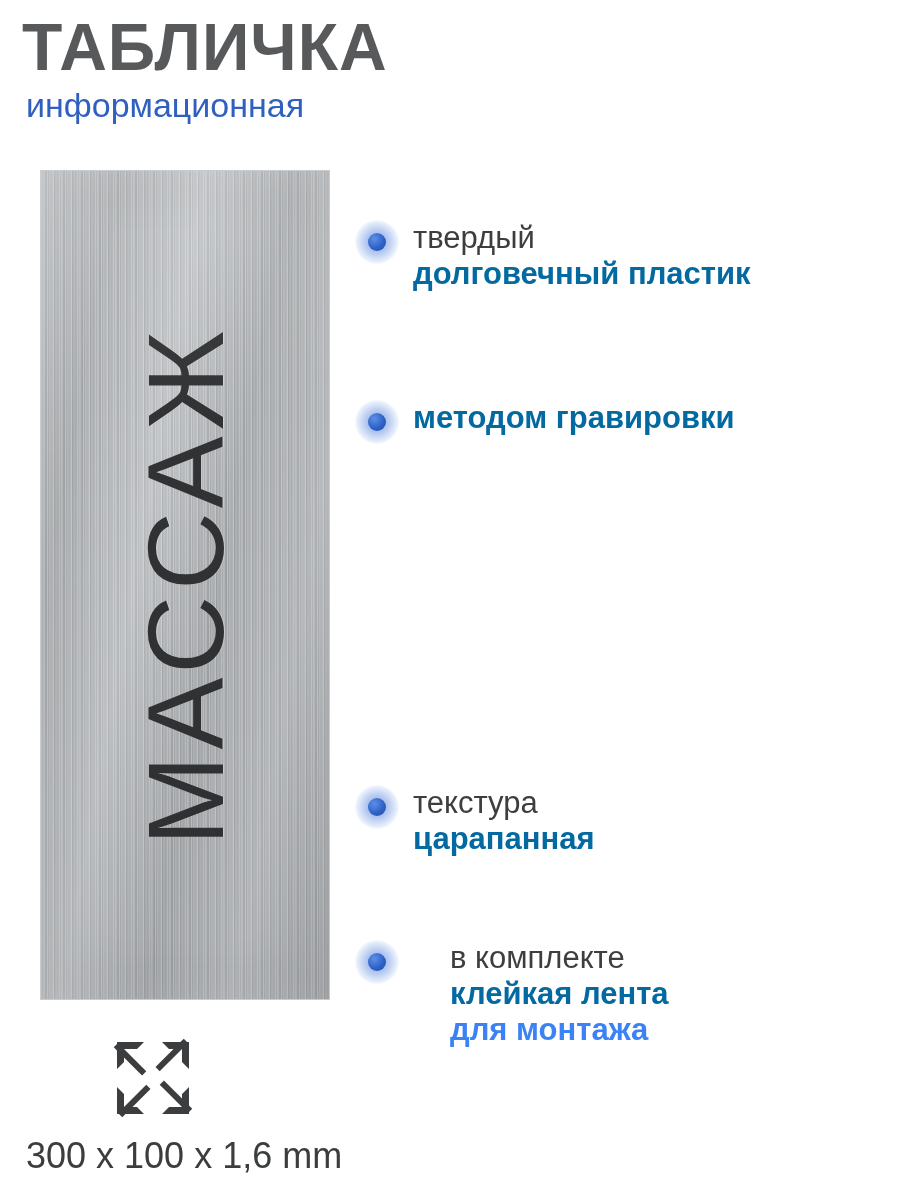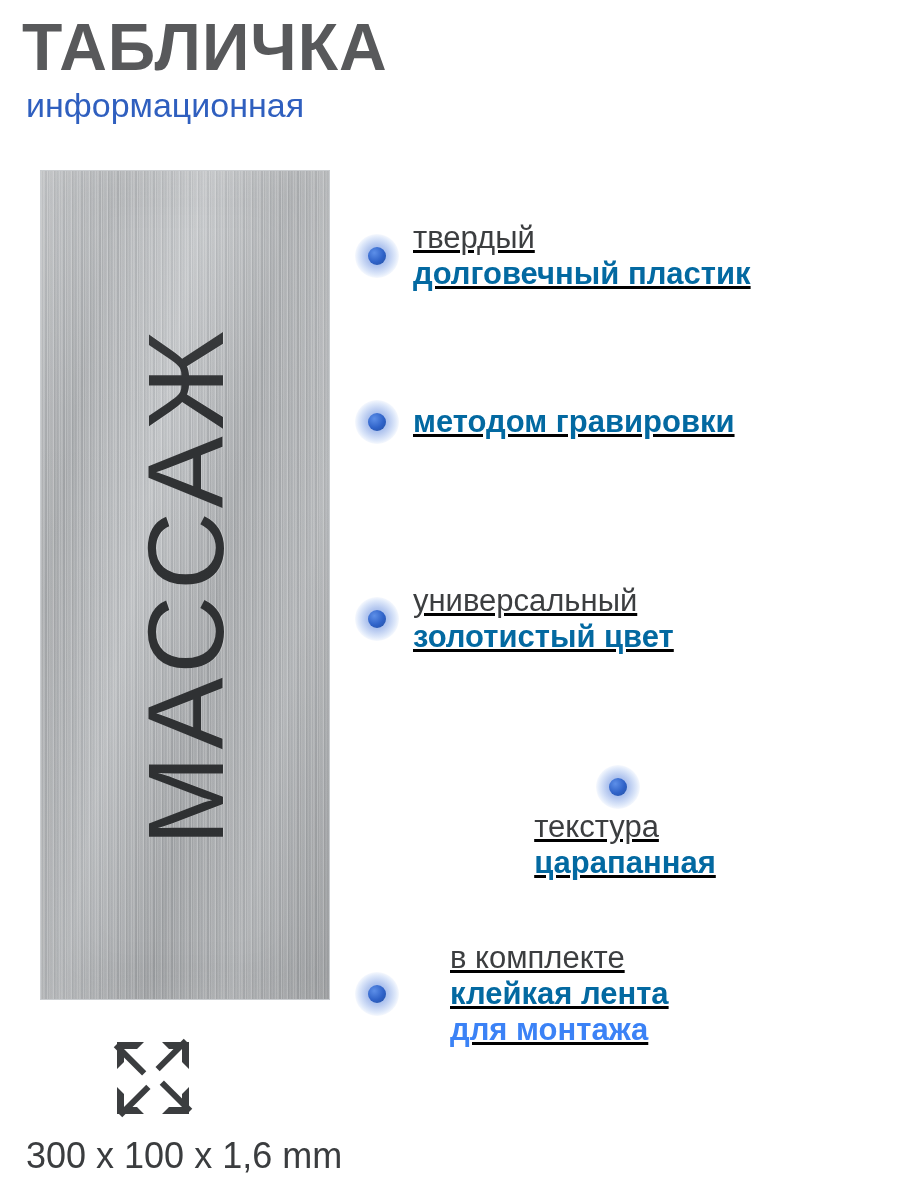--- a/index.html
+++ b/index.html
@@ -112,28 +112,26 @@
   .features {
     position: absolute;
     left: 355px;
     top: 185px;
     width: 540px;
     height: 880px;
   }
   .feature {
     position: absolute;
     display: flex;
-    align-items: center;
     width: 540px;
-    text-decoration: underline;
   }
   .f0 { top: 35px; }
   .f1 { top: 215px; }
   .f2 { top: 398px; }
-  .f3 { top: 580px; flex-direction: column; }
+  .f3 { top: 600px; }
   .f4 { top: 755px; gap: 37px; }
 
   .bullet {
     position: relative;
     flex: 0 0 auto;
     width: 44px;
     height: 44px;
     margin-right: 14px;
   }
   .bullet .glow {
@@ -227,30 +225,20 @@
   <div class="feature f1">
     <div class="bullet">
       <div class="glow"></div>
         <div class="core"></div>
     </div>
     <div class="ftext">
       <div class="fbottom">методом гравировки</div>
     </div>
   </div>
 
-  <div class="feature f2">
-    <div class="bullet">
-      <div class="glow"></div>
-        <div class="core"></div>
-    </div>
-    <div class="ftext">
-      <div class="ftop">универсальный</div>
-      <div class="fbottom">золотистый цвет</div>
-    </div>
-  </div>
 
   <div class="feature f3">
     <div class="bullet">
       <div class="glow"></div>
         <div class="core"></div>
     </div>
     <div class="ftext">
       <div class="ftop">текстура</div>
       <div class="fbottom">царапанная</div>
     </div>

